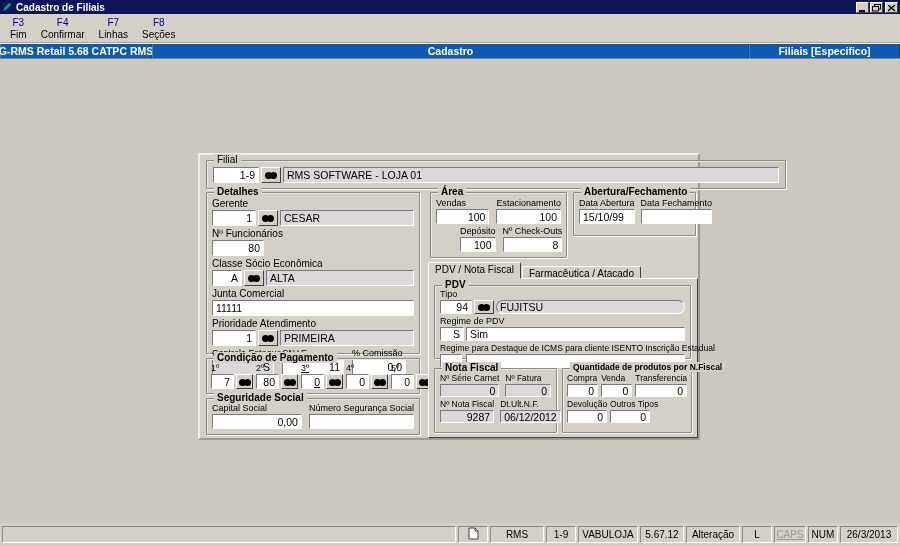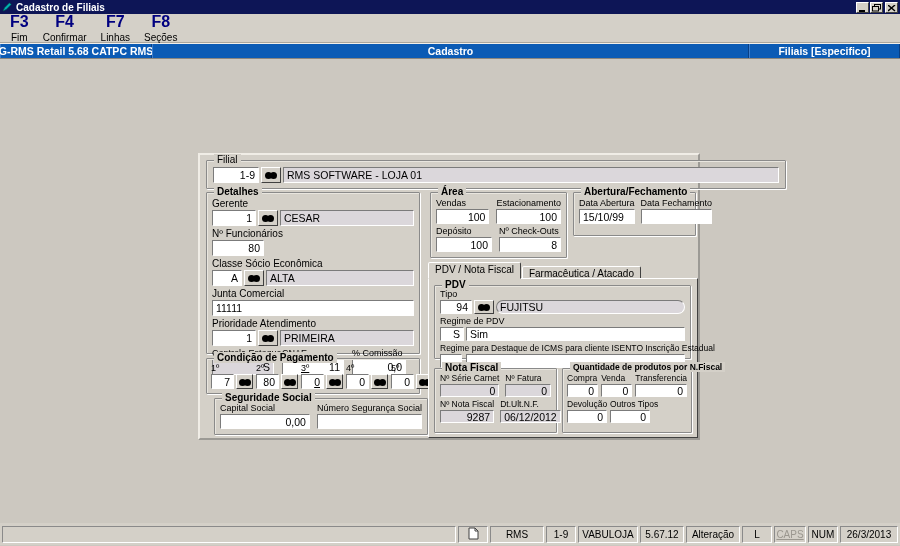--- a/index.html
+++ b/index.html
@@ -14,21 +14,21 @@
   .winbtn { width:13px; height:11px; background:#d4d0c8; border:1px solid;
     border-color:#fff #404040 #404040 #fff; margin-left:1px; display:flex;
     align-items:center; justify-content:center; padding:0; }
   .winbtn.close { margin-left:2px; }
 
   
   .toolbar { height:29px; background:#d4d0c8; display:flex; align-items:center;
     padding-left:4px; border-bottom:1px solid #aaa69e; }
   .tbtn { background:transparent; border:1px solid transparent; text-align:center;
     padding:1px 5px; margin-right:2px; font-family:inherit; cursor:default; }
-  .tbtn .fkey { display:block; font-weight:bold; color:#000080; font-size:16px; }
+  .tbtn .fkey { display:block; font-weight:normal; color:#000080; font-size:10px; }
   .tbtn .fname { display:block; color:#000; font-size:10px; margin-top:1px; }
 
   
   .bluebar { height:15px; display:flex; background:#0b5bb5; color:#fff;
     font-weight:bold; font-size:10.5px; border-top:1px solid #f2efe9; }
   .bluebar .sect { display:flex; align-items:center; justify-content:center;
     border-right:1px solid #073f85; border-left:1px solid #3c7fd0; white-space:nowrap; }
   .bluebar .s-left  { width:152px; }
   .bluebar .s-mid   { flex:1; }
   .bluebar .s-right { width:151px; }
@@ -242,40 +242,40 @@
           <div class="row">
               <input class="inp num" style="width: 23px; height: 15px;" value="0">
               <button class="binoc-btn" style="height:15px; width:17px;">
                 <span class="binoc-icon"></span>
               </button>
             </div>
           </div>
       </div>
     </div>
 
-    <div class="group" style="left:14px; top:243px; width:214px; height:37px;">
+    <div class="group" style="left:6px; top:243px; width:214px; height:37px;">
       <span class="gtitle">Seguridade Social</span>
       <div class="row" style="position:absolute; left:5px; top:4px; right:5px; gap:7px;">
         <div style="width:98px;"><span class="lbl small">Capital Social</span>
           <input class="inp num" style="width: 100%; height: 15px;" value="0,00"></div>
         <div style="flex:1;"><span class="lbl small">Número Segurança Social</span>
           <input class="inp" style="width: 100%; height: 15px;" value=""></div>
       </div>
     </div>
 
     <div class="group" style="left:230px; top:37px; width:137px; height:66px;">
       <span class="gtitle">Área</span>
       <div style="position:absolute; left:5px; top:5px; right:5px;">
         <div class="row" style="gap:7px;">
           <div style="width:56px;"><span class="lbl small">Vendas</span>
             <input class="inp num" style="width: 100%; height: 15px;" value="100"></div>
           <div style="flex:1;"><span class="lbl small">Estacionamento</span>
             <input class="inp num" style="width: 100%; height: 15px;" value="100"></div>
         </div>
-        <div class="row" style="gap:7px; margin-top:2px;">
+        <div class="row" style="gap:7px; margin-top:2px;margin-left:24px;">
           <div style="width:56px;"><span class="lbl small">Depósito</span>
             <input class="inp num" style="width: 100%; height: 15px;" value="100"></div>
           <div style="flex:1;"><span class="lbl small">Nº Check-Outs</span>
             <input class="inp num" style="width: 100%; height: 15px;" value="8"></div>
         </div>
       </div>
     </div>
 
     <div class="group" style="left:373px; top:37px; width:123px; height:44px;">
       <span class="gtitle">Abertura/Fechamento</span>

